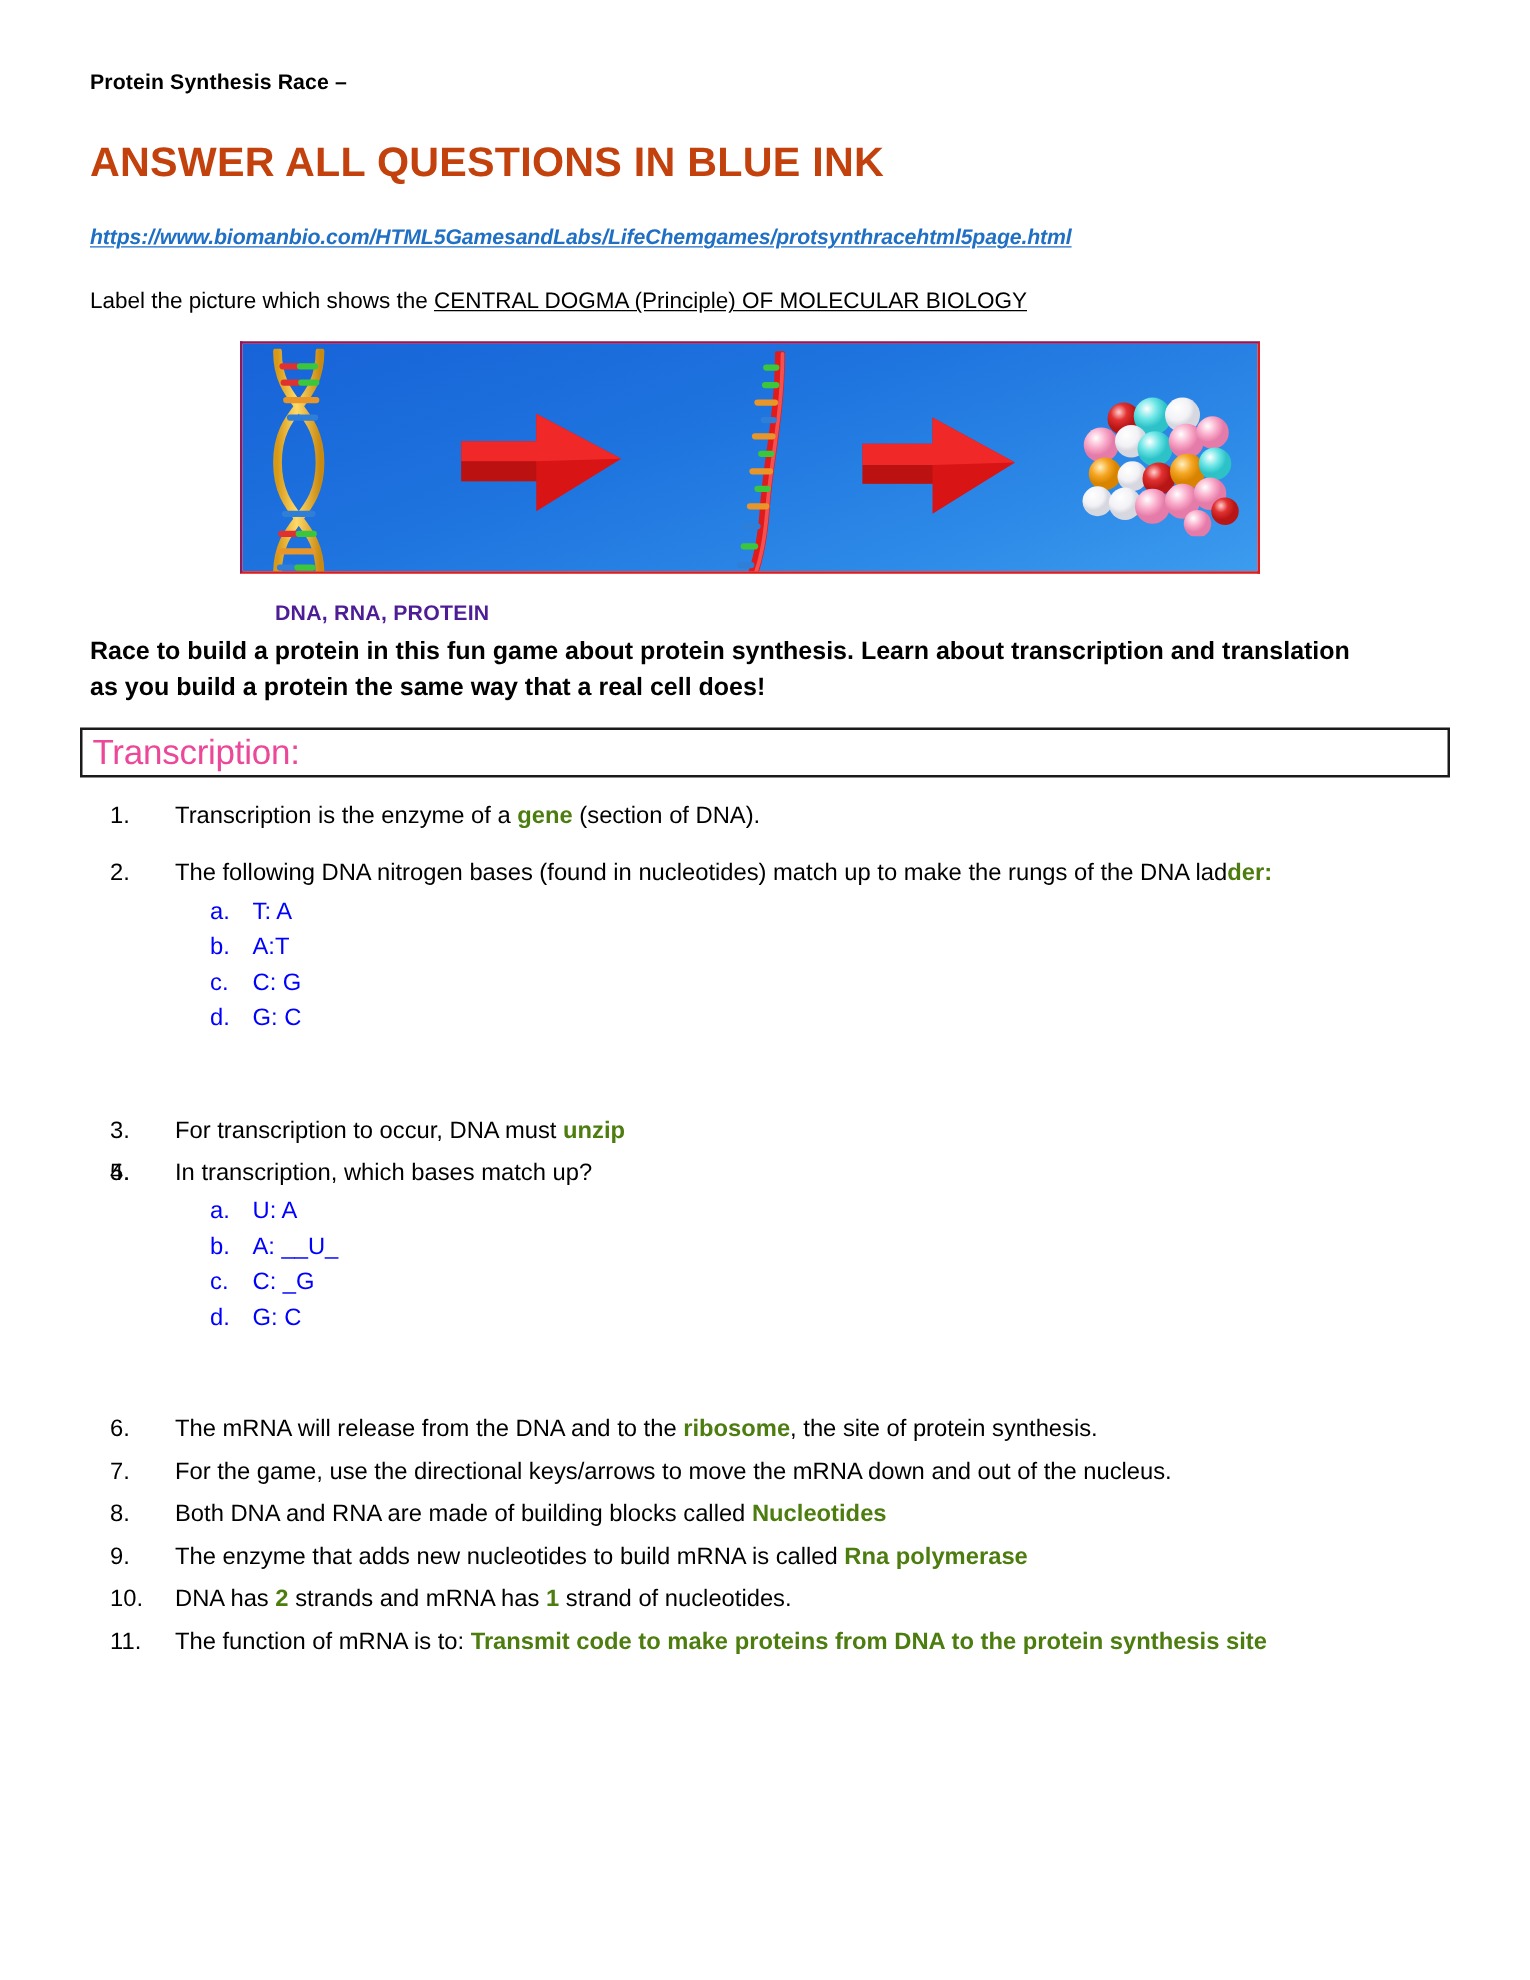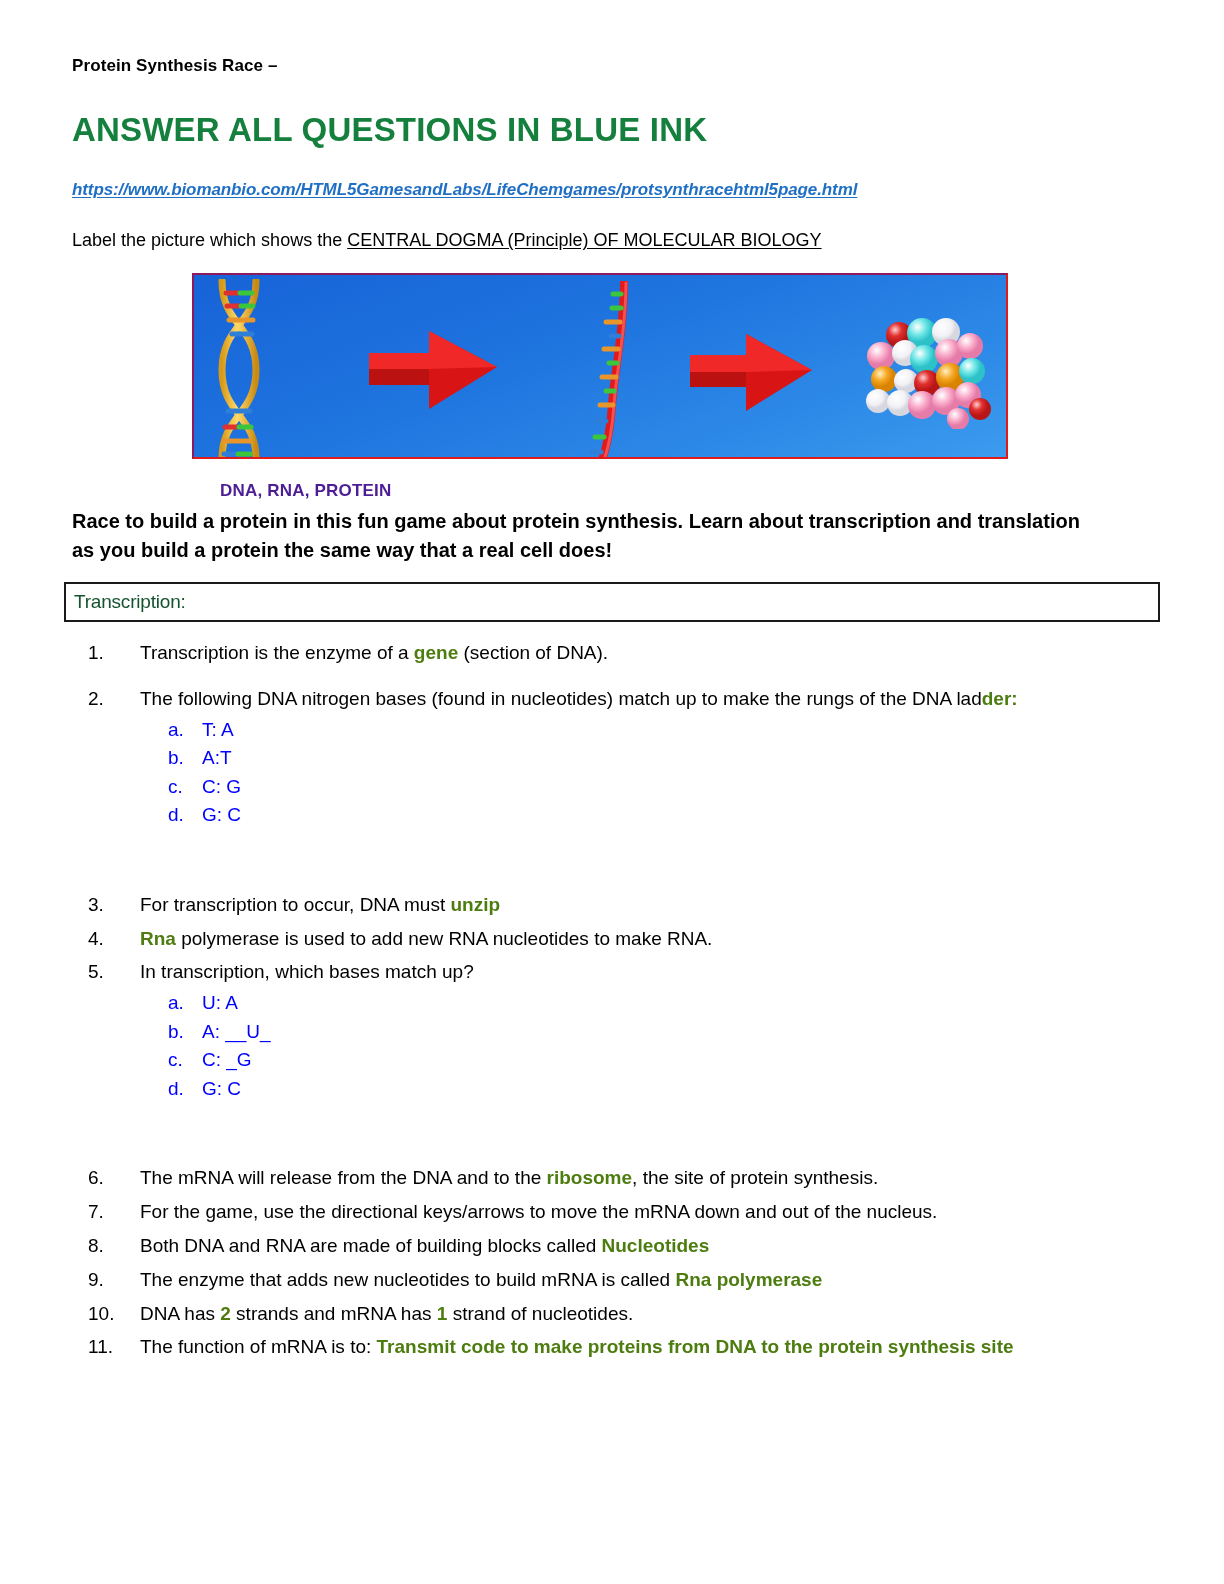--- a/index.html
+++ b/index.html
@@ -23,21 +23,21 @@
   .doc-title {
     font-size: 17px;
     font-weight: bold;
     letter-spacing: .1px;
     margin: 0 0 36px 0;
   }
 
   .big-heading {
     font-size: 33px;
     font-weight: bold;
-    color: #15803d;
+    color: #c2410c;
     letter-spacing: .2px;
     margin: 0 0 32px 0;
     line-height: 1.1;
   }
 
   .url-line {
     font-size: 17px;
     font-weight: bold;
     color: #1F6FC5;
     text-decoration: underline;
@@ -99,23 +99,23 @@
     width: 1096px;
     height: 40px;
     border: 2px solid #1a1a1a;
     background: #ffffff;
     display: flex;
     align-items: center;
     padding-left: 8px;
   }
   .tbox-label {
     font-family: "Liberation Sans", sans-serif;
-    font-size: 19px;
+    font-size: 28px;
     font-weight: 400;
-    color: #14532d;
+    color: #ec4899;
     letter-spacing: -0.2px;
   }
 
   
   ol.main {
     list-style: none;
     margin: 18px 0 0 0;
     padding: 0;
     font-size: 19px;
     line-height: 1.36;
@@ -293,21 +293,21 @@
 
   <ol class="main" id="question-list">
       <li class="gap"><span class="num">1.</span><span><span>Transcription is the enzyme of a </span><span class="b">gene</span><span> (section of DNA).</span></span></li>
       <li class="gap"><span class="num">2.</span><span><span>The following DNA nitrogen bases (found in nucleotides) match up to make the rungs of the DNA lad</span><span class="b">der:</span></span><ol class="sub">
           <li><span class="snum">a.</span><span>T: A</span></li>
           <li><span class="snum">b.</span><span>A:T</span></li>
           <li><span class="snum">c.</span><span>C: G</span></li>
           <li><span class="snum">d.</span><span>G: C</span></li>
         </ol><div class="spacer-1"></div></li>
       <li class="tight"><span class="num">3.</span><span><span>For transcription to occur, DNA must </span><span class="b">unzip</span></span></li>
-      <li class="tight"><span class="num">4.</span><span><span class="b">Rna</span><span> polymerase is used to add new RNA nucleotides to make RNA.</span></span></li>
+      <li class="tight"><span class="num">4.</span></li>
       <li class="gap"><span class="num">5.</span><span><span>In transcription, which bases match up?</span></span><ol class="sub">
           <li><span class="snum">a.</span><span>U: A</span></li>
           <li><span class="snum">b.</span><span>A: __U_</span></li>
           <li><span class="snum">c.</span><span>C: _G</span></li>
           <li><span class="snum">d.</span><span>G: C</span></li>
         </ol><div class="spacer-1"></div></li>
       <li class="tight"><span class="num">6.</span><span><span>The mRNA will release from the DNA and to the </span><span class="b">ribosome</span><span>, the site of protein synthesis.</span></span></li>
       <li class="tight"><span class="num">7.</span><span><span>For the game, use the directional keys/arrows to move the mRNA down and out of the nucleus.</span></span></li>
       <li class="tight"><span class="num">8.</span><span><span>Both DNA and RNA are made of building blocks called </span><span class="b">Nucleotides</span></span></li>
       <li class="tight"><span class="num">9.</span><span><span>The enzyme that adds new nucleotides to build mRNA is called </span><span class="b">Rna polymerase</span></span></li>

